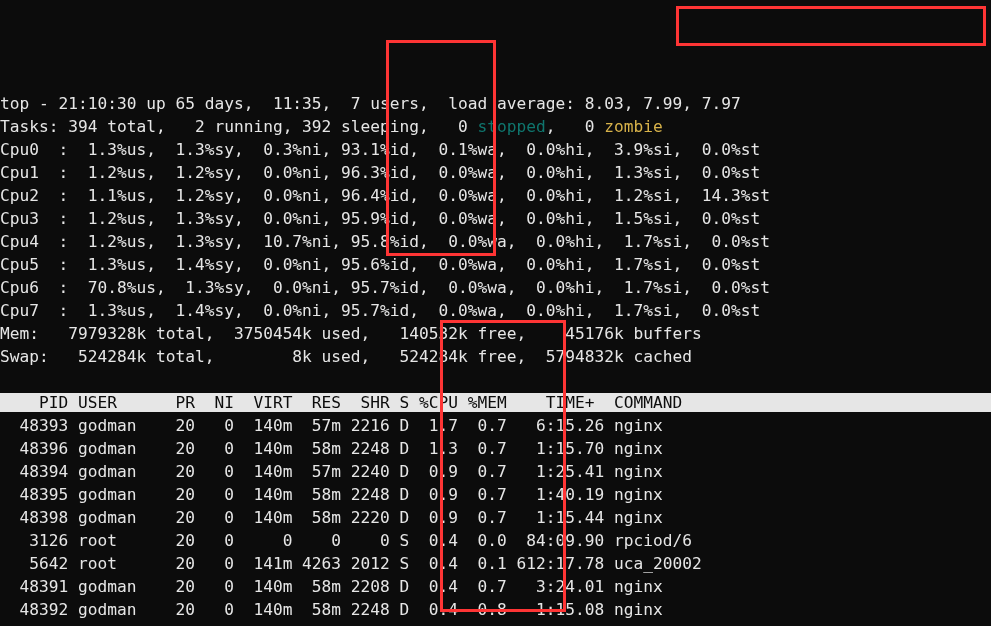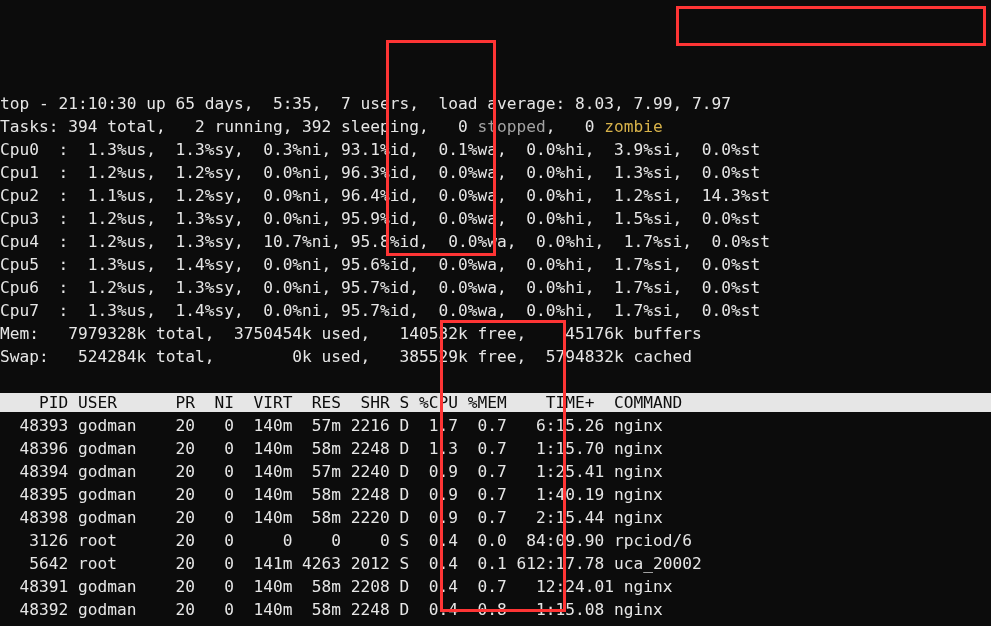--- a/index.html
+++ b/index.html
@@ -3,52 +3,52 @@
 <meta charset="utf-8">
 <style>
   html,body{margin:0;padding:0;background:#0c0c0c;}
   body{
     width:991px;height:626px;
     font-family:"Consolas","DejaVu Sans Mono","Menlo",monospace;
     font-size:16.2px;line-height:23px;color:#e6e6e6;
     white-space:pre;position:relative;overflow:hidden;
     letter-spacing:0px;
   }
-  .green{color:#a3a3a3;}
+  .green{color:#0f766e;}
   .yellow{color:#d7b24a;margin-top:35px;}
   .hdr{color:#0c0c0c;background:#e6e6e6;}
   .highlight{position:absolute;border:3px solid #ff3535;box-sizing:border-box;}
 </style>
 </head>
 <body>
 
 
 
-<div id="term"><span>top - 21:10:30 up 65 days,  5:35,  7 users,  load average: 8.03, 7.99, 7.97</span>
+<div id="term"><span>top - 21:10:30 up 65 days,  11:35,  7 users,  load average: 8.03, 7.99, 7.97</span>
 <span>Tasks: 394 total,   2 running, 392 sleeping,   0 <span class="green">stopped</span>,   0 <span class="yellow">zombie</span></span>
 <span>Cpu0  :  1.3%us,  1.3%sy,  0.3%ni, 93.1%id,  0.1%wa,  0.0%hi,  3.9%si,  0.0%st</span>
 <span>Cpu1  :  1.2%us,  1.2%sy,  0.0%ni, 96.3%id,  0.0%wa,  0.0%hi,  1.3%si,  0.0%st</span>
 <span>Cpu2  :  1.1%us,  1.2%sy,  0.0%ni, 96.4%id,  0.0%wa,  0.0%hi,  1.2%si,  14.3%st</span>
 <span>Cpu3  :  1.2%us,  1.3%sy,  0.0%ni, 95.9%id,  0.0%wa,  0.0%hi,  1.5%si,  0.0%st</span>
 <span>Cpu4  :  1.2%us,  1.3%sy,  10.7%ni, 95.8%id,  0.0%wa,  0.0%hi,  1.7%si,  0.0%st</span>
 <span>Cpu5  :  1.3%us,  1.4%sy,  0.0%ni, 95.6%id,  0.0%wa,  0.0%hi,  1.7%si,  0.0%st</span>
-<span>Cpu6  :  1.2%us,  1.3%sy,  0.0%ni, 95.7%id,  0.0%wa,  0.0%hi,  1.7%si,  0.0%st</span>
+<span>Cpu6  :  70.8%us,  1.3%sy,  0.0%ni, 95.7%id,  0.0%wa,  0.0%hi,  1.7%si,  0.0%st</span>
 <span>Cpu7  :  1.3%us,  1.4%sy,  0.0%ni, 95.7%id,  0.0%wa,  0.0%hi,  1.7%si,  0.0%st</span>
 <span>Mem:   7979328k total,  3750454k used,   140532k free,    45176k buffers</span>
-<span>Swap:   524284k total,        0k used,   385529k free,  5794832k cached</span>
+<span>Swap:   524284k total,        8k used,   524284k free,  5794832k cached</span>
 <span> </span>
 <span class="hdr">    PID USER      PR  NI  VIRT  RES  SHR S %CPU %MEM    TIME+  COMMAND                                                  </span>
 <span>  48393 godman    20   0  140m  57m 2216 D  1.7  0.7   6:15.26 nginx</span>
 <span>  48396 godman    20   0  140m  58m 2248 D  1.3  0.7   1:15.70 nginx</span>
 <span>  48394 godman    20   0  140m  57m 2240 D  0.9  0.7   1:25.41 nginx</span>
 <span>  48395 godman    20   0  140m  58m 2248 D  0.9  0.7   1:40.19 nginx</span>
-<span>  48398 godman    20   0  140m  58m 2220 D  0.9  0.7   2:15.44 nginx</span>
+<span>  48398 godman    20   0  140m  58m 2220 D  0.9  0.7   1:15.44 nginx</span>
 <span>   3126 root      20   0     0    0    0 S  0.4  0.0  84:09.90 rpciod/6</span>
 <span>   5642 root      20   0  141m 4263 2012 S  0.4  0.1 612:17.78 uca_20002</span>
-<span>  48391 godman    20   0  140m  58m 2208 D  0.4  0.7   12:24.01 nginx</span>
+<span>  48391 godman    20   0  140m  58m 2208 D  0.4  0.7   3:24.01 nginx</span>
 <span>  48392 godman    20   0  140m  58m 2248 D  0.4  0.8   1:15.08 nginx</span>
 <span>  48397 godman    20   0  140m  58m 2240 D  0.4  0.7   1:13.97 nginx</span>
 
 </div>
 
 <div class="highlight" id="hl-load" style="left: 676px; top: 6px; width: 310px; height: 40px;"></div>
 <div class="highlight" id="hl-idle" style="left: 386px; top: 40px; width: 110px; height: 216px;"></div>
 <div class="highlight" id="hl-state" style="left: 440px; top: 320px; width: 126px; height: 292px;"></div>
 
 

